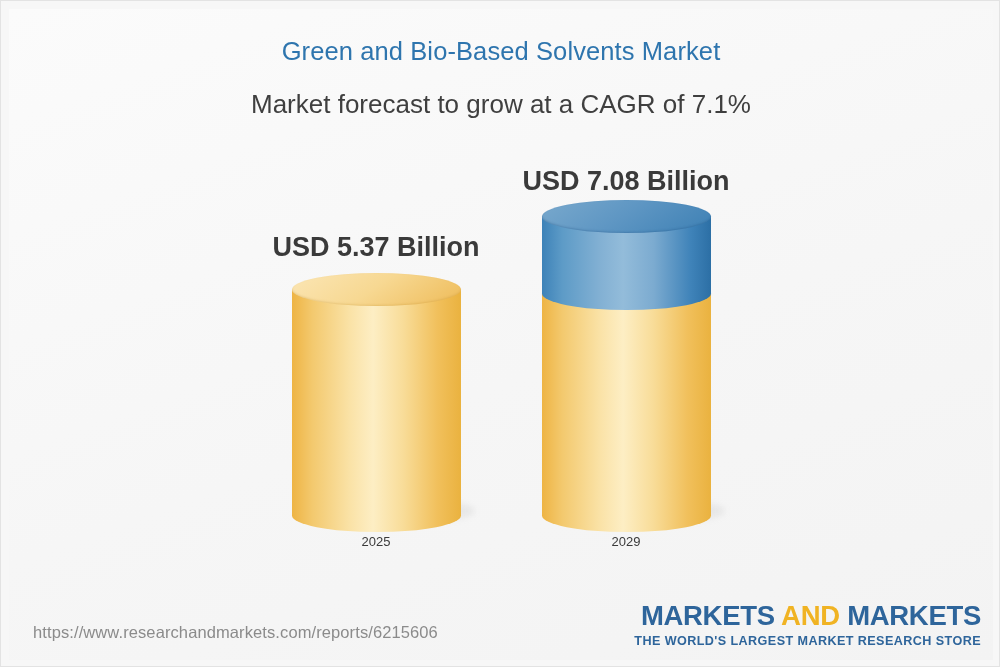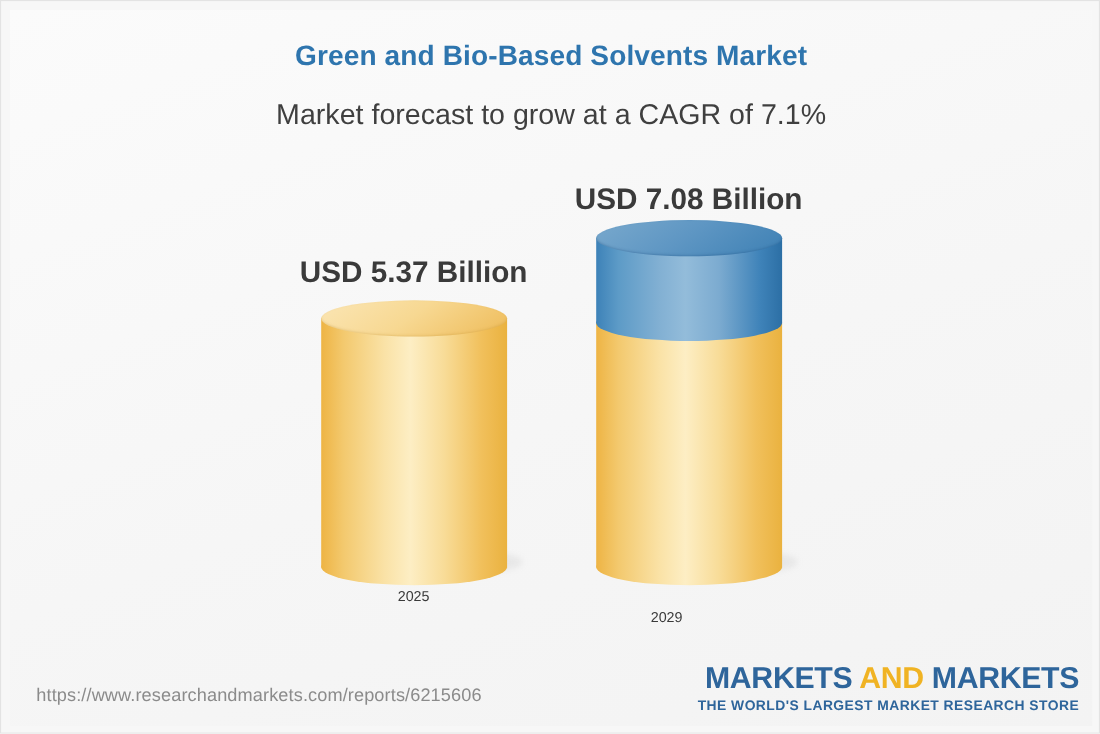--- a/index.html
+++ b/index.html
@@ -33,21 +33,21 @@
   }
 
   
   .chart-title {
     position: absolute;
     left: 0;
     top: 36px;
     width: 1000px;
     text-align: center;
     font-size: 25.5px;
-    font-weight: bold;
+    font-weight: normal;
     color: #2e75ae;
     letter-spacing: 0.1px;
   }
   .chart-subtitle {
     position: absolute;
     left: 0;
     top: 88px;
     width: 1000px;
     text-align: center;
     font-size: 26px;
@@ -223,21 +223,21 @@
 
         <div class="cyl-body blue-body" style="left:541px; top:215px; width:169px; height:78px;"></div>
 
         <div class="cyl-cap blue-body" style="left:541px; top:276px; width:169px; height:33px;"></div>
 
         <div class="cyl-cap blue-cap" style="left:541px; top:199px; width:169px; height:33px;
                     background:linear-gradient(145deg,#79a9cd 0%,#5e96c3 48%,#3d80b4 100%);
                     box-shadow: inset 0 -1px 2px rgba(30,80,130,0.3);"></div>
       </div>
 
-      <div class="cat-label" style="left:440px; top:533px;margin-top:19px;">2029</div>
+      <div class="cat-label" style="left:460px; top:533px;">2029</div>
     </div>
 
   </div>
 
   <div class="footer-url">https://www.researchandmarkets.com/reports/6215606</div>
 
   <div class="logo">
     <div class="logo-main"><span>MARKETS</span> <span class="logo-and">AND</span> <span>MARKETS</span></div>
     <div class="logo-tagline">THE WORLD'S LARGEST MARKET RESEARCH STORE</div>
   </div>

